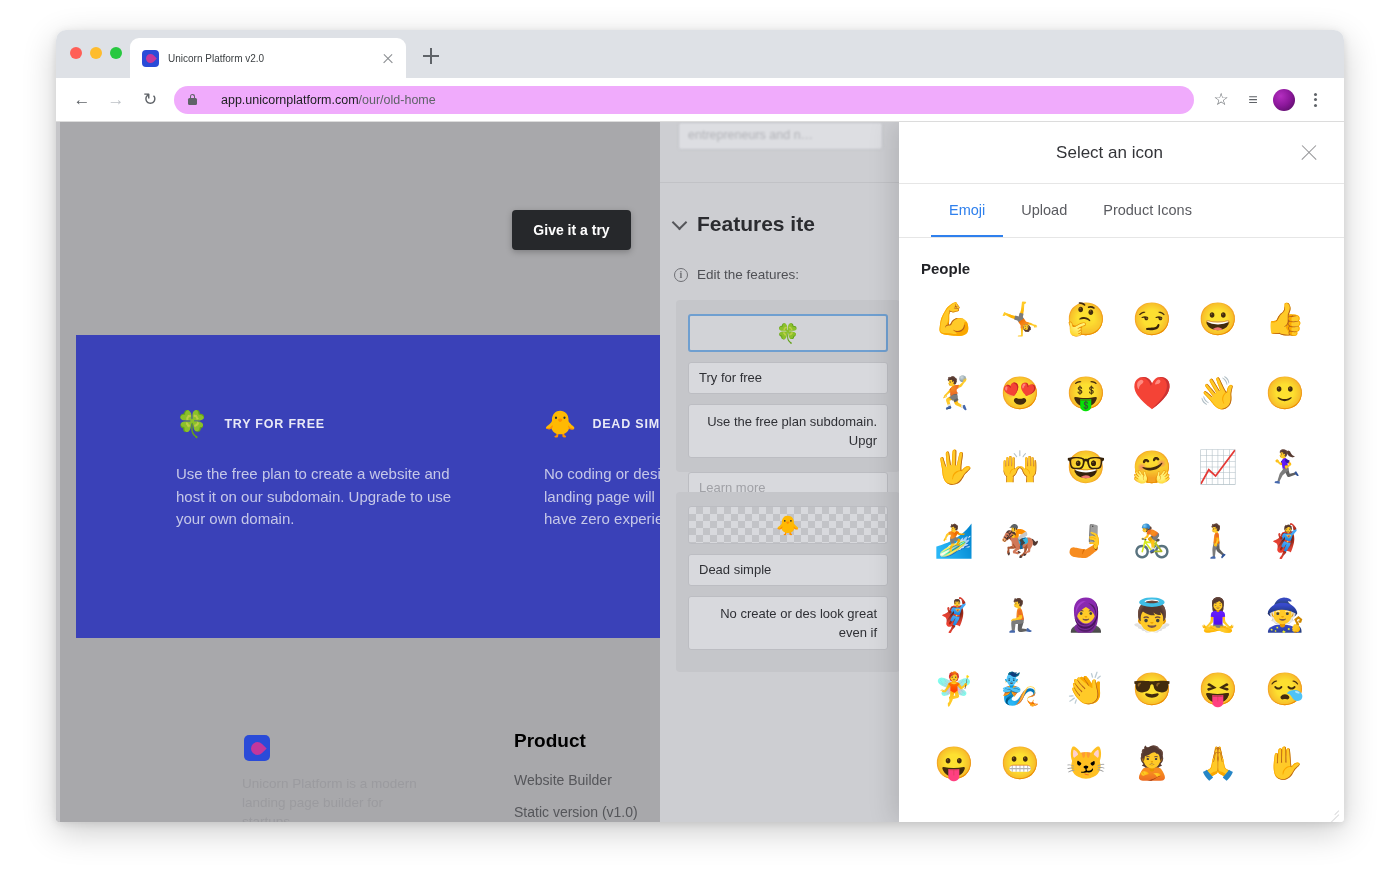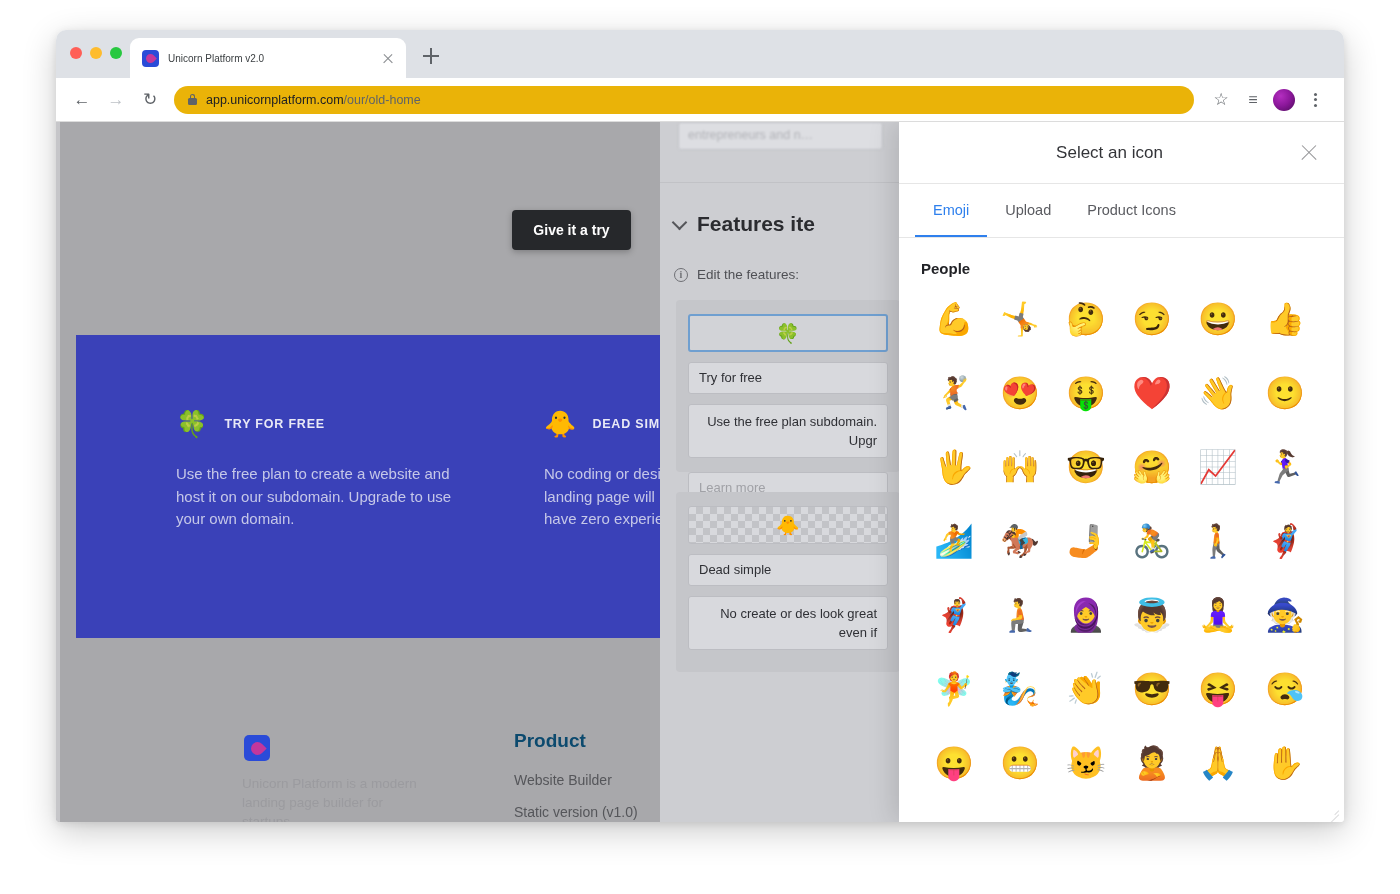--- a/index.html
+++ b/index.html
@@ -98,25 +98,25 @@
   .nav-btn {
     width: 32px; height: 32px; flex: 0 0 auto;
     display: flex; align-items: center; justify-content: center;
     color: #5f6368; font-size: 17px; line-height: 1;
   }
   .nav-btn.disabled { color: #bdc1c6; }
 
   #omnibox {
     flex: 1 1 auto;
     height: 28px;
-    background: #eab308;
+    background: #f0abfc;
     border-radius: 14px;
     display: flex; align-items: center;
     padding: 0 14px;
-    gap: 9px;
+    gap: 24px;
     margin: 0 10px 0 6px;
   }
   #lock-icon {
     width: 9px; height: 11px; flex: 0 0 auto;
     position: relative;
   }
   #lock-icon .body {
     position: absolute; left: 0; bottom: 0;
     width: 9px; height: 7px; border-radius: 1.5px;
     background: #5f6368;
@@ -215,21 +215,21 @@
   }
   #footer-desc {
     position: absolute; left: 166px; top: 92px;
     width: 190px;
     font-size: 13.5px; line-height: 19px; color: #9b9b9f;
   }
   #footer-col {
     position: absolute; left: 438px; top: 48px; width: 170px;
   }
   #footer-col-title {
-    font-size: 19px; font-weight: 700; color: #0c4a6e; margin-bottom: 20px;
+    font-size: 19px; font-weight: 700; color: #000000; margin-bottom: 20px;
   }
   .footer-link {
     font-size: 14px; color: #55565a; margin-bottom: 16px;
   }
 
   
   #editor-panel {
     position: absolute; left: 604px; top: 0;
     width: 240px; height: 700px;
     background: #cdced2;
@@ -348,21 +348,21 @@
   #modal-close::before, #modal-close::after {
     content: ""; position: absolute; left: 1px; top: 10px;
     width: 20px; height: 1.4px; background: #4b4c50;
   }
   #modal-close::before { transform: rotate(45deg); }
   #modal-close::after  { transform: rotate(-45deg); }
 
   #modal-tabs {
     height: 54px; flex: 0 0 auto;
     display: flex; align-items: flex-end;
-    padding: 0 16px;
+    padding: 0 32px;
     border-bottom: 1px solid #e6e6e6;
     gap: 0;
   }
   .modal-tab {
     height: 100%;
     display: flex; align-items: center; justify-content: center;
     font-size: 14.5px; color: #5a5b60;
     padding: 0 18px;
     border-bottom: 2.5px solid transparent;
     white-space: nowrap;

